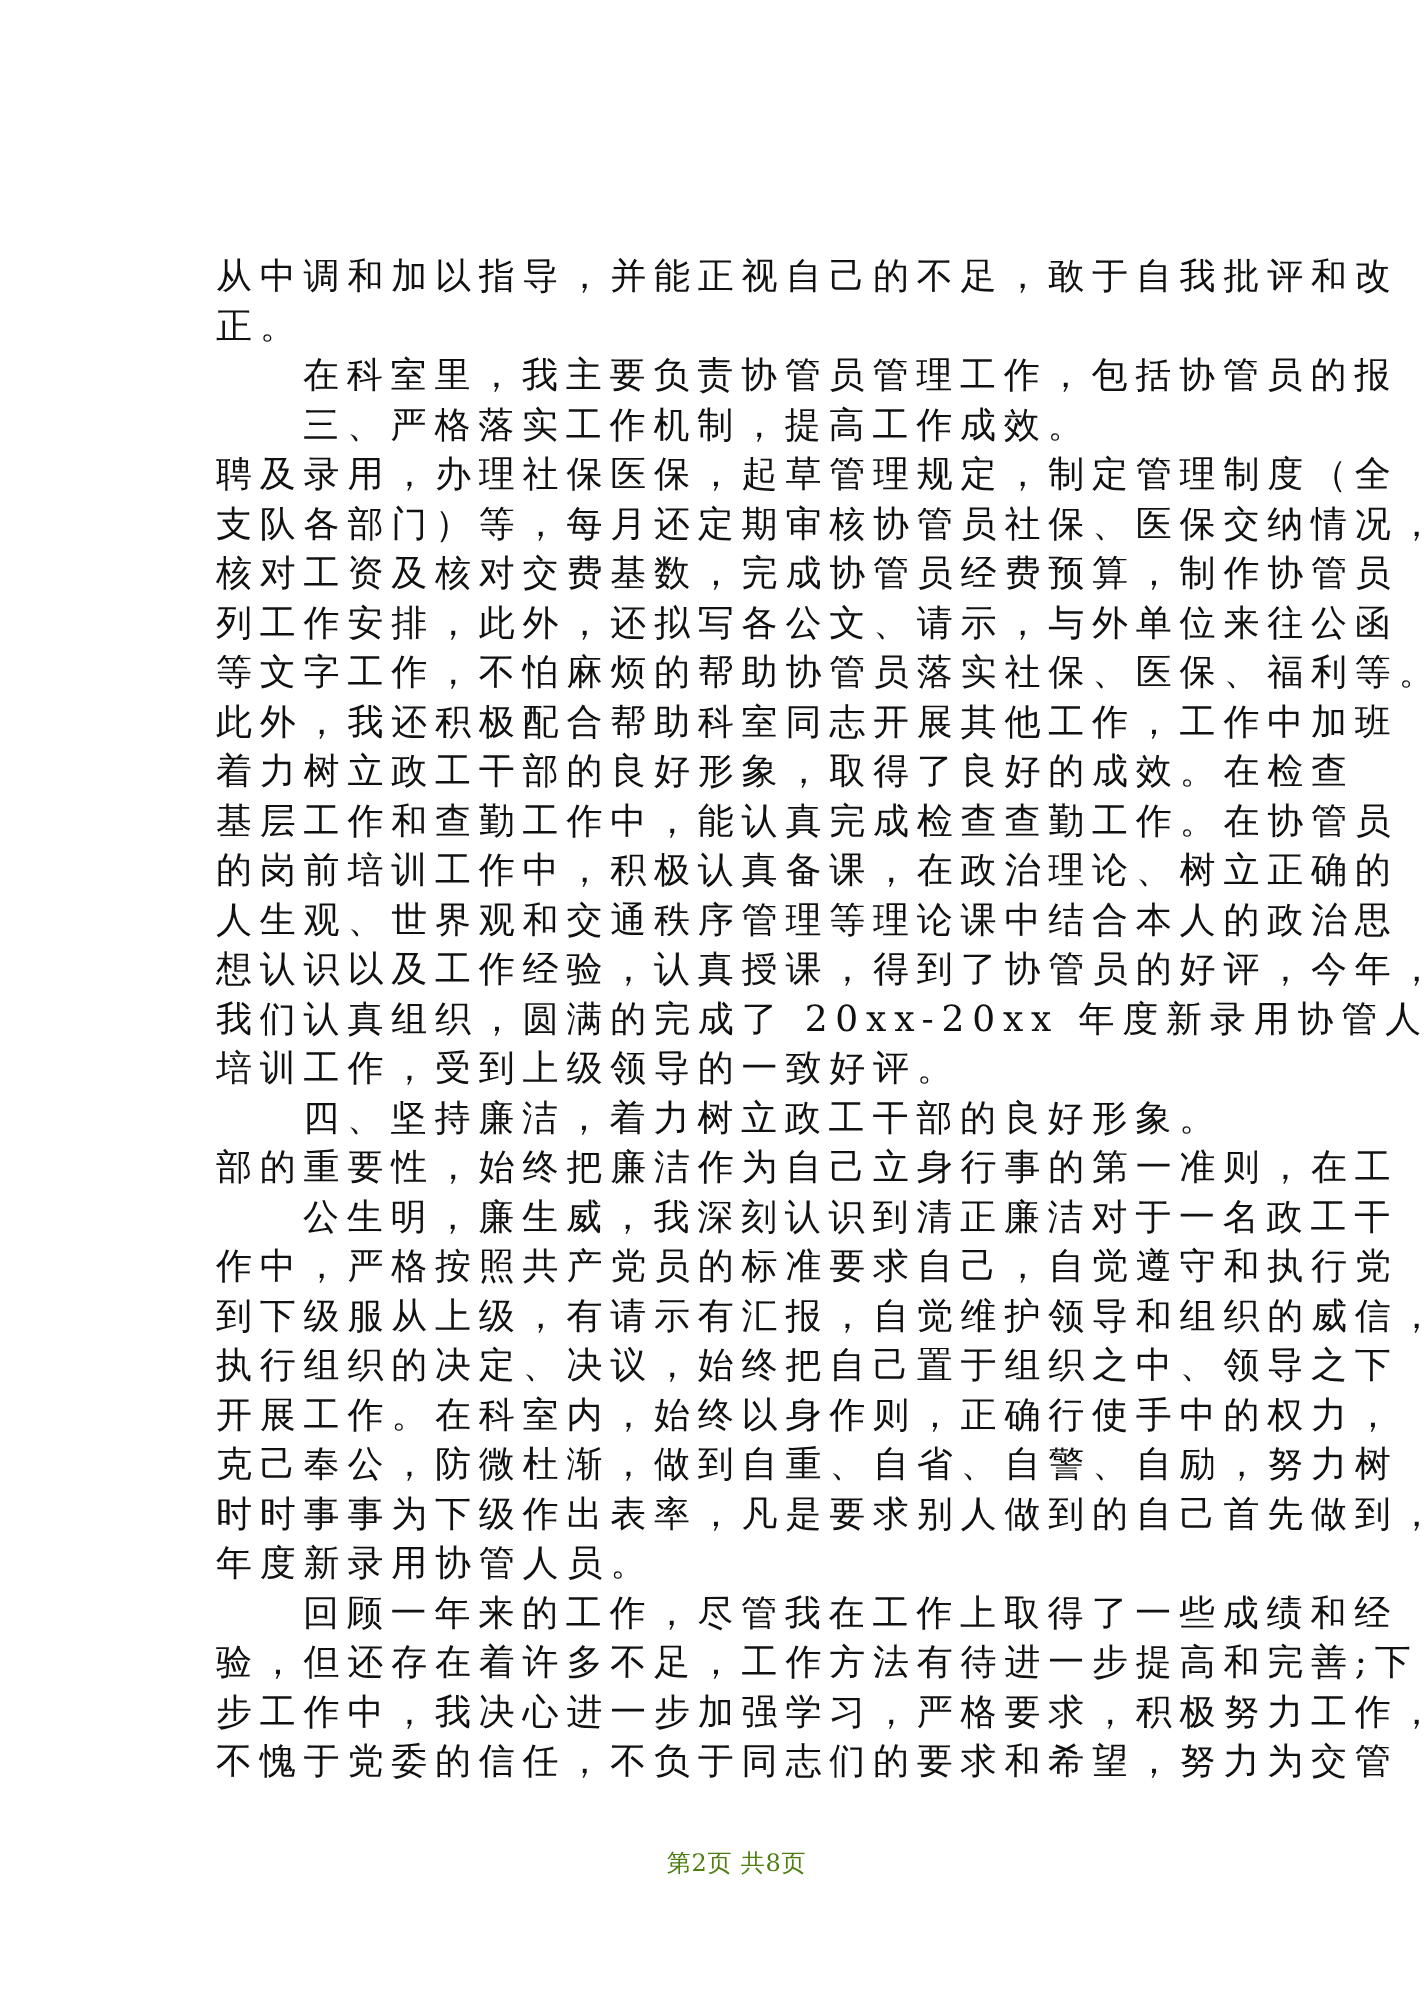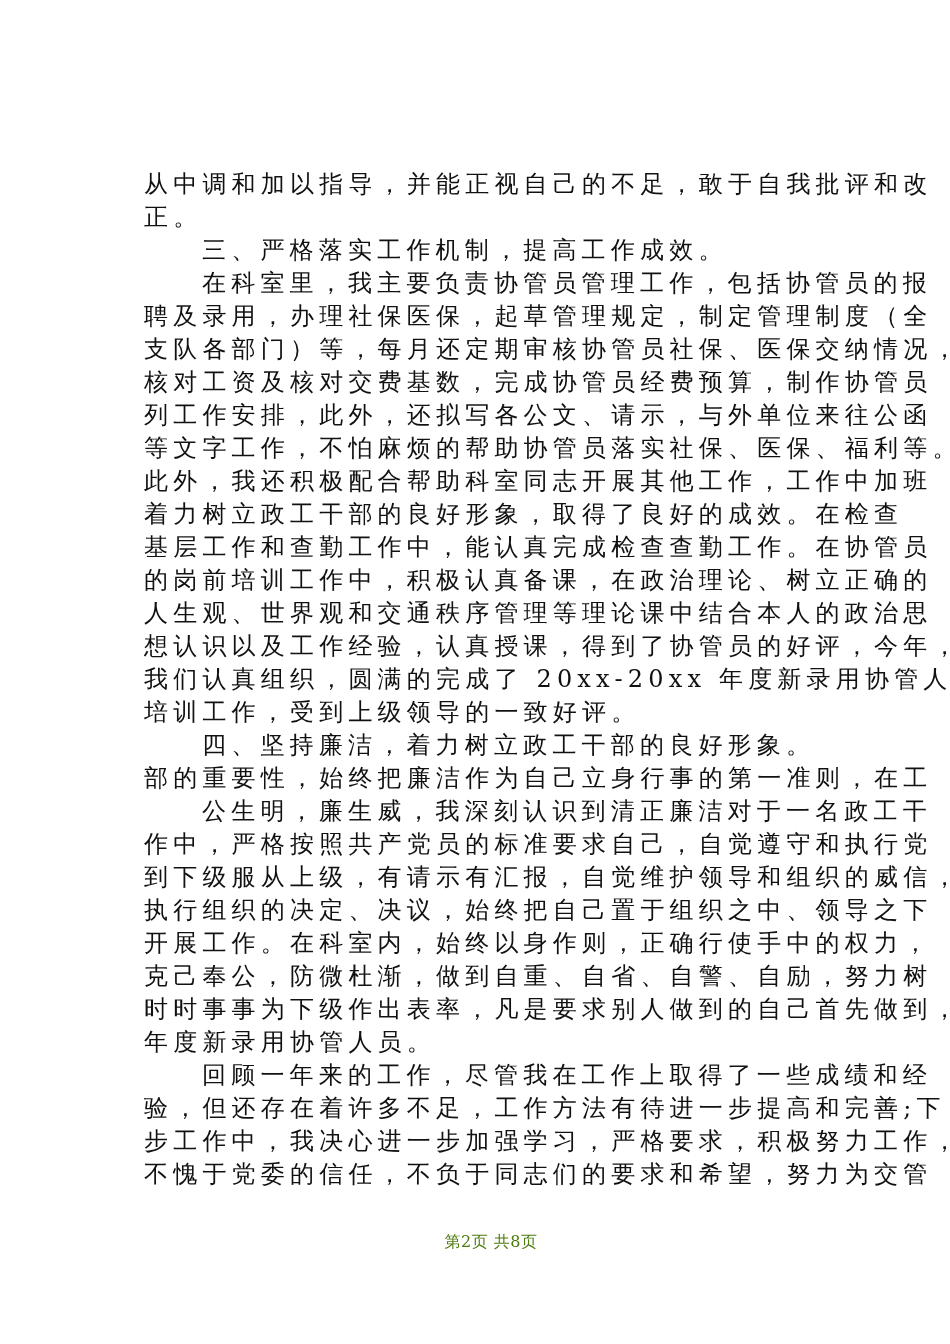--- a/index.html
+++ b/index.html
@@ -50,22 +50,22 @@
       letter-spacing: 0.5px;
     }
   </style>
 </head>
 <body>
 
 <div class="page">
   <div class="body-text" id="body-text">
       <div class="line">从中调和加以指导，并能正视自己的不足，敢于自我批评和改</div>
       <div class="line">正。</div>
+      <div class="line indent">在科室里，我主要负责协管员管理工作，包括协管员的报</div>
       <div class="line indent">三、严格落实工作机制，提高工作成效。</div>
-      <div class="line indent">在科室里，我主要负责协管员管理工作，包括协管员的报</div>
       <div class="line">聘及录用，办理社保医保，起草管理规定，制定管理制度（全</div>
       <div class="line">支队各部门）等，每月还定期审核协管员社保、医保交纳情况，</div>
       <div class="line">核对工资及核对交费基数，完成协管员经费预算，制作协管员</div>
       <div class="line">列工作安排，此外，还拟写各公文、请示，与外单位来往公函</div>
       <div class="line">等文字工作，不怕麻烦的帮助协管员落实社保、医保、福利等。</div>
       <div class="line">此外，我还积极配合帮助科室同志开展其他工作，工作中加班</div>
       <div class="line">着力树立政工干部的良好形象，取得了良好的成效。在检查</div>
       <div class="line">基层工作和查勤工作中，能认真完成检查查勤工作。在协管员</div>
       <div class="line">的岗前培训工作中，积极认真备课，在政治理论、树立正确的</div>
       <div class="line">人生观、世界观和交通秩序管理等理论课中结合本人的政治思</div>

